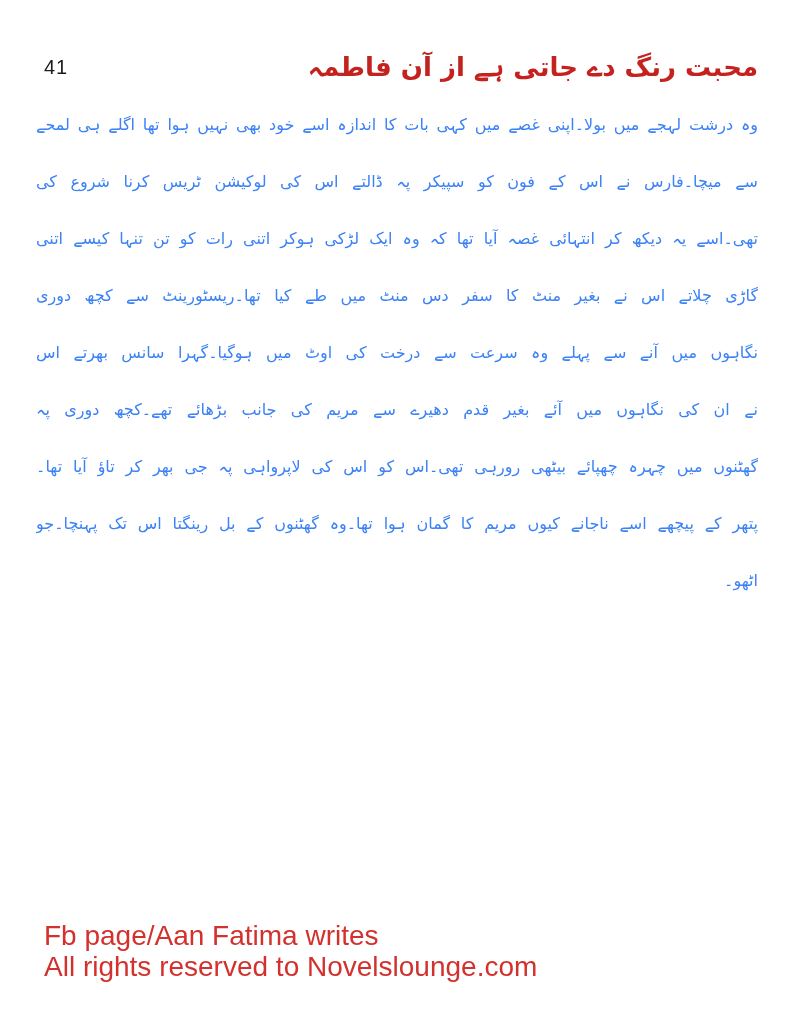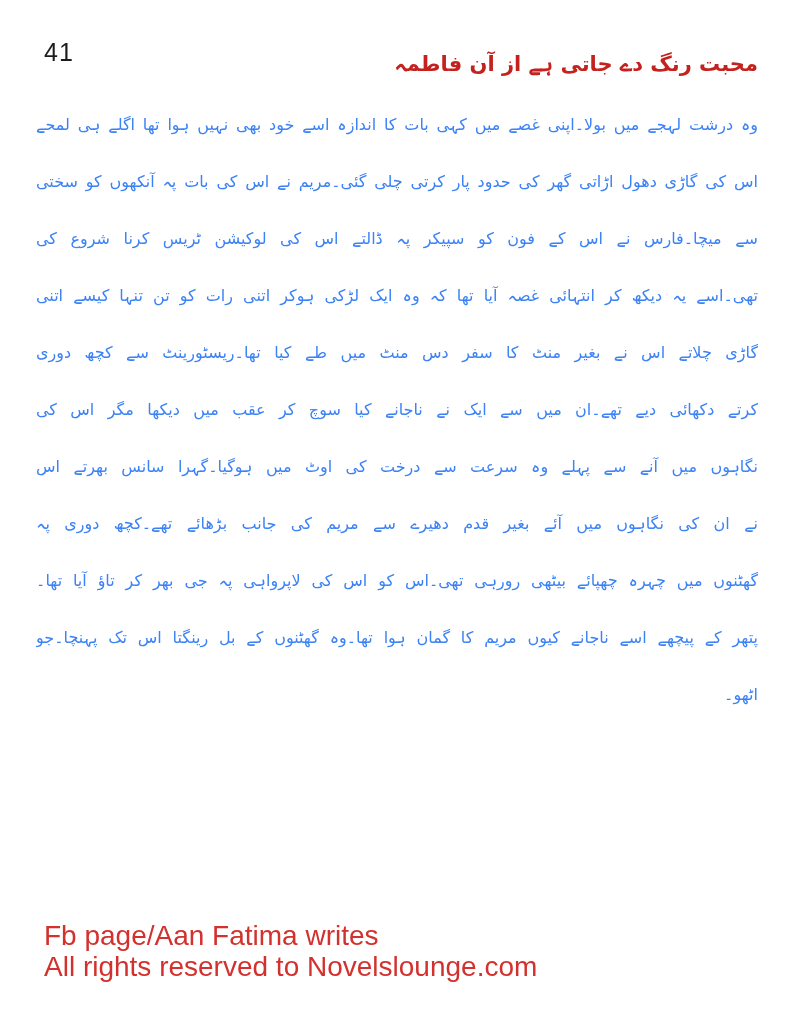--- a/index.html
+++ b/index.html
@@ -11,34 +11,34 @@
     position: relative;
     width: 792px;
     height: 1024px;
     background: var(--page-bg, #ffffff);
     overflow: hidden;
     font-family: "DejaVu Sans", sans-serif;
   }
   .page-number {
     position: absolute;
     left: 44px;
-    top: 38px;
+    top: 56px;
     font-family: "Liberation Sans", sans-serif;
-    font-size: 25px;
+    font-size: 20px;
     color: #1c1c1c;
     letter-spacing: 1px;
   }
   .book-header {
     position: absolute;
     top: 52px;
     right: 34px;
     direction: rtl;
     font-family: "DejaVu Sans", sans-serif;
     font-weight: bold;
-    font-size: 21px;
+    font-size: 26px;
     color: var(--header-red, #c4221e);
     white-space: nowrap;
   }
   .body-text {
     position: absolute;
     top: 96px;
     left: 36px;
     right: 34px;
     direction: rtl;
     color: #3b82f6;
@@ -71,25 +71,23 @@
 <body>
 
 <div class="page">
 
   <div class="page-number">41</div>
 
   <div class="book-header">محبت رنگ دے جاتی ہے از آن فاطمہ</div>
 
   <div class="body-text">
     <div class="text-line">وہ درشت لہجے میں بولا۔اپنی غصے میں کہی بات کا اندازہ اسے خود بھی نہیں ہوا تھا اگلے ہی لمحے</div>
-    <div class="text-line">اس کی گاڑی دھول اڑاتی گھر کی حدود پار کرتی چلی گئی۔مریم نے اس کی بات پہ آنکھوں کو سختی</div>
     <div class="text-line">سے میچا۔فارس نے اس کے فون کو سپیکر پہ ڈالتے اس کی لوکیشن ٹریس کرنا شروع کی</div>
     <div class="text-line">تھی۔اسے یہ دیکھ کر انتہائی غصہ آیا تھا کہ وہ ایک لڑکی ہوکر اتنی رات کو تن تنہا کیسے اتنی</div>
     <div class="text-line">گاڑی چلاتے اس نے بغیر منٹ کا سفر دس منٹ میں طے کیا تھا۔ریسٹورینٹ سے کچھ دوری</div>
-    <div class="text-line">کرتے دکھائی دیے تھے۔ان میں سے ایک نے ناجانے کیا سوچ کر عقب میں دیکھا مگر اس کی</div>
     <div class="text-line">نگاہوں میں آنے سے پہلے وہ سرعت سے درخت کی اوٹ میں ہوگیا۔گہرا سانس بھرتے اس</div>
     <div class="text-line">نے ان کی نگاہوں میں آئے بغیر قدم دھیرے سے مریم کی جانب بڑھائے تھے۔کچھ دوری پہ</div>
     <div class="text-line">گھٹنوں میں چہرہ چھپائے بیٹھی رورہی تھی۔اس کو اس کی لاپرواہی پہ جی بھر کر تاؤ آیا تھا۔</div>
     <div class="text-line">پتھر کے پیچھے اسے ناجانے کیوں مریم کا گمان ہوا تھا۔وہ گھٹنوں کے بل رینگتا اس تک پہنچا۔جو</div>
     <div class="text-line short">اٹھو۔</div>
   </div>
 
   <div class="footer-credits">
     <div>Fb page/Aan Fatima writes</div>
     <div>All rights reserved to Novelslounge.com</div>

